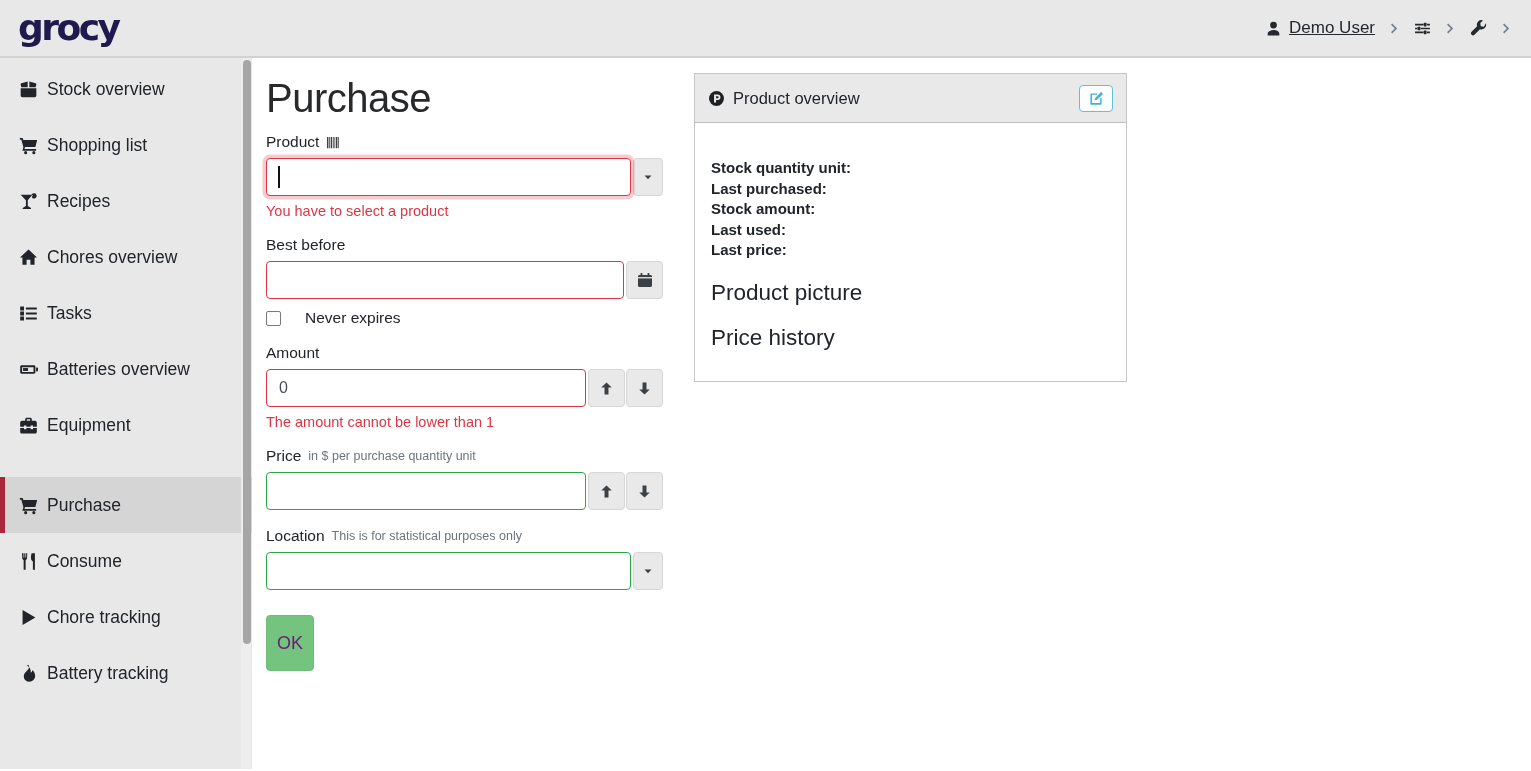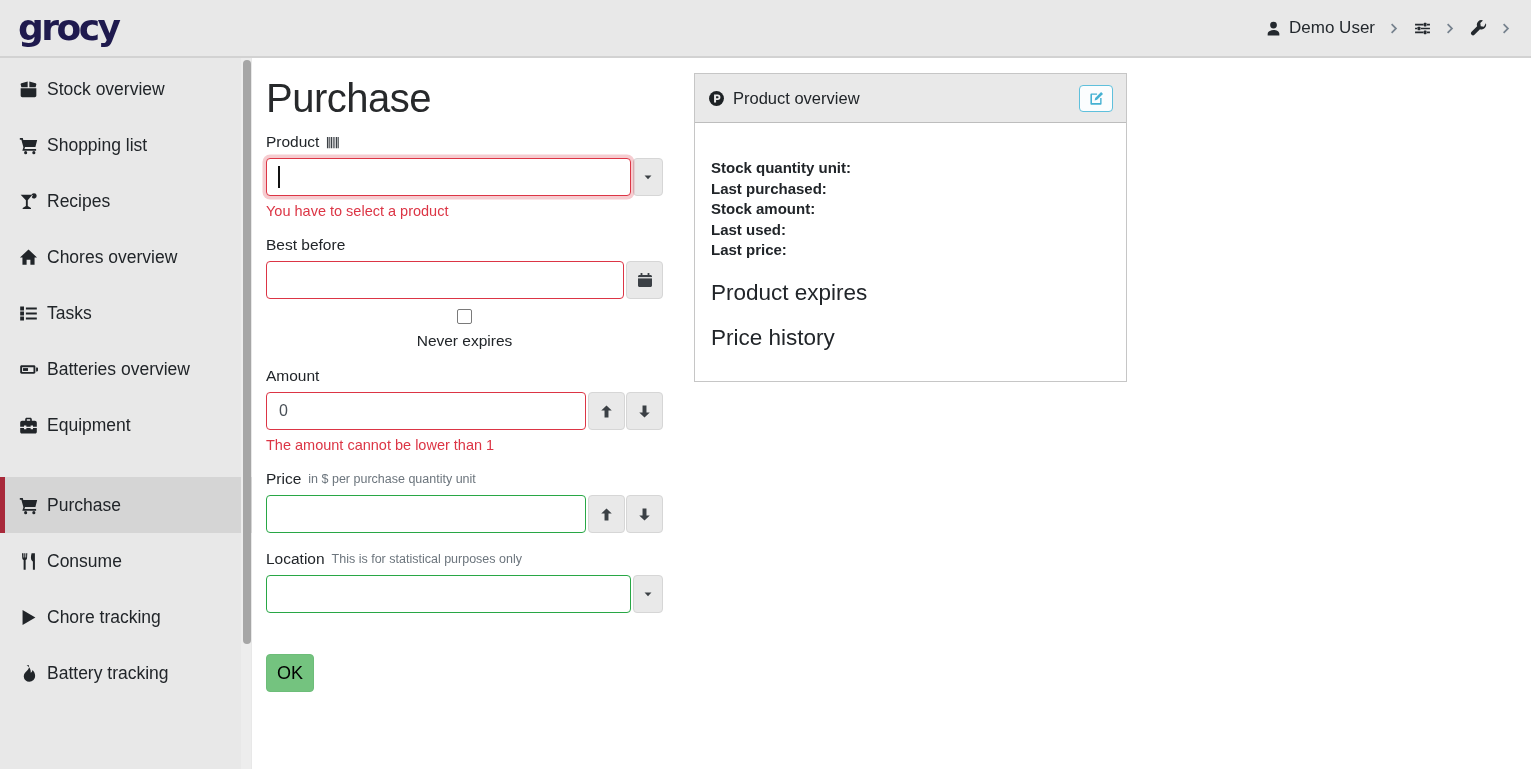--- a/index.html
+++ b/index.html
@@ -15,21 +15,21 @@
     height: 58px; background: #e8e8e8; border-bottom: 2px solid #d2d2d2;
     display: flex; align-items: center; justify-content: space-between;
     padding: 0 18px;
   }
   .logo {
     font-family: "DejaVu Sans", sans-serif;
     font-size: 36px; font-weight: 800; letter-spacing: -2.5px;
     color: #1f1a4e; line-height: 1;
   }
   .nav-right { display: flex; align-items: center; gap: 13px; }
-  .nav-item { display: flex; align-items: center; gap: 7px; color: #24292e; font-size: 17px; cursor: pointer; }
+  .nav-item { display: flex; align-items: center; gap: 7px; color: #24292e; font-size: 17px; cursor: pointer; text-decoration: underline; }
   .nav-item .ic { width: 17px; height: 17px; color: #24292e; }
   .chev { width: 13px; height: 13px; color: #76828e; }
 
   
   .layout { display: flex; height: 711px; }
 
   
   .sidebar { width: 252px; background: #e8e8e8; position: relative; flex: none; padding-top: 3px; }
   .side-item {
     height: 56px; display: flex; align-items: center; gap: 9px;
@@ -79,29 +79,29 @@
   }
   .btn-append.caret-btn { width: 30px; }
   .btn-append.wide { width: 37px; }
   .btn-append + .btn-append { margin-left: 1px; }
   .btn-append .ic { width: 10px; height: 10px; }
   .btn-append .ic-cal { width: 16px; height: 16px; }
   .btn-append .ic-arrow { width: 15px; height: 15px; }
 
   .error-text { color: #dc3545; font-size: 14.5px; margin-top: 7px; }
 
-  .check-row { display: flex; align-items: center; gap: 8px; margin-top: 10px; font-size: 15.5px; flex-direction: column; }
+  .check-row { display: flex; align-items: center; gap: 24px; margin-top: 10px; font-size: 15.5px; }
   .checkbox {
     appearance: none; -webkit-appearance: none; width: 15px; height: 15px;
     border: 1px solid #7a7a7a; border-radius: 2px; background: #fff; cursor: pointer; margin: 0;
   }
 
   .ok-btn {
-    margin-top: 24px; width: 48px; height: 38px; border: 1px solid #6dbd79; border-radius: 4px;
-    background: #74c37f; color: #000000; font-size: 18px; font-family: inherit; cursor: pointer;
+    margin-top: 8px; width: 48px; height: 56px; border: 1px solid #6dbd79; border-radius: 4px;
+    background: #74c37f; color: #701a75; font-size: 18px; font-family: inherit; cursor: pointer;
   }
 
   
   .panel {
     position: absolute; left: 442px; top: 15px; width: 433px;
     background: #fff; border: 1px solid #c6c6c6;
   }
   .panel-header {
     height: 49px; background: #e9e9e9; border-bottom: 1px solid #bdbdbd;
     display: flex; align-items: center; justify-content: space-between; padding: 0 13px;
@@ -413,18 +413,18 @@
               </svg>
           </span>
         </div>
       </div>
       <div class="panel-body">
         <div class="panel-field">Stock quantity unit:</div>
         <div class="panel-field">Last purchased:</div>
         <div class="panel-field">Stock amount:</div>
         <div class="panel-field">Last used:</div>
         <div class="panel-field">Last price:</div>
-        <div class="panel-h">Product expires</div>
+        <div class="panel-h">Product picture</div>
         <div class="panel-h">Price history</div>
       </div>
     </div>
   </div>
 </div>
 
 </body></html>

